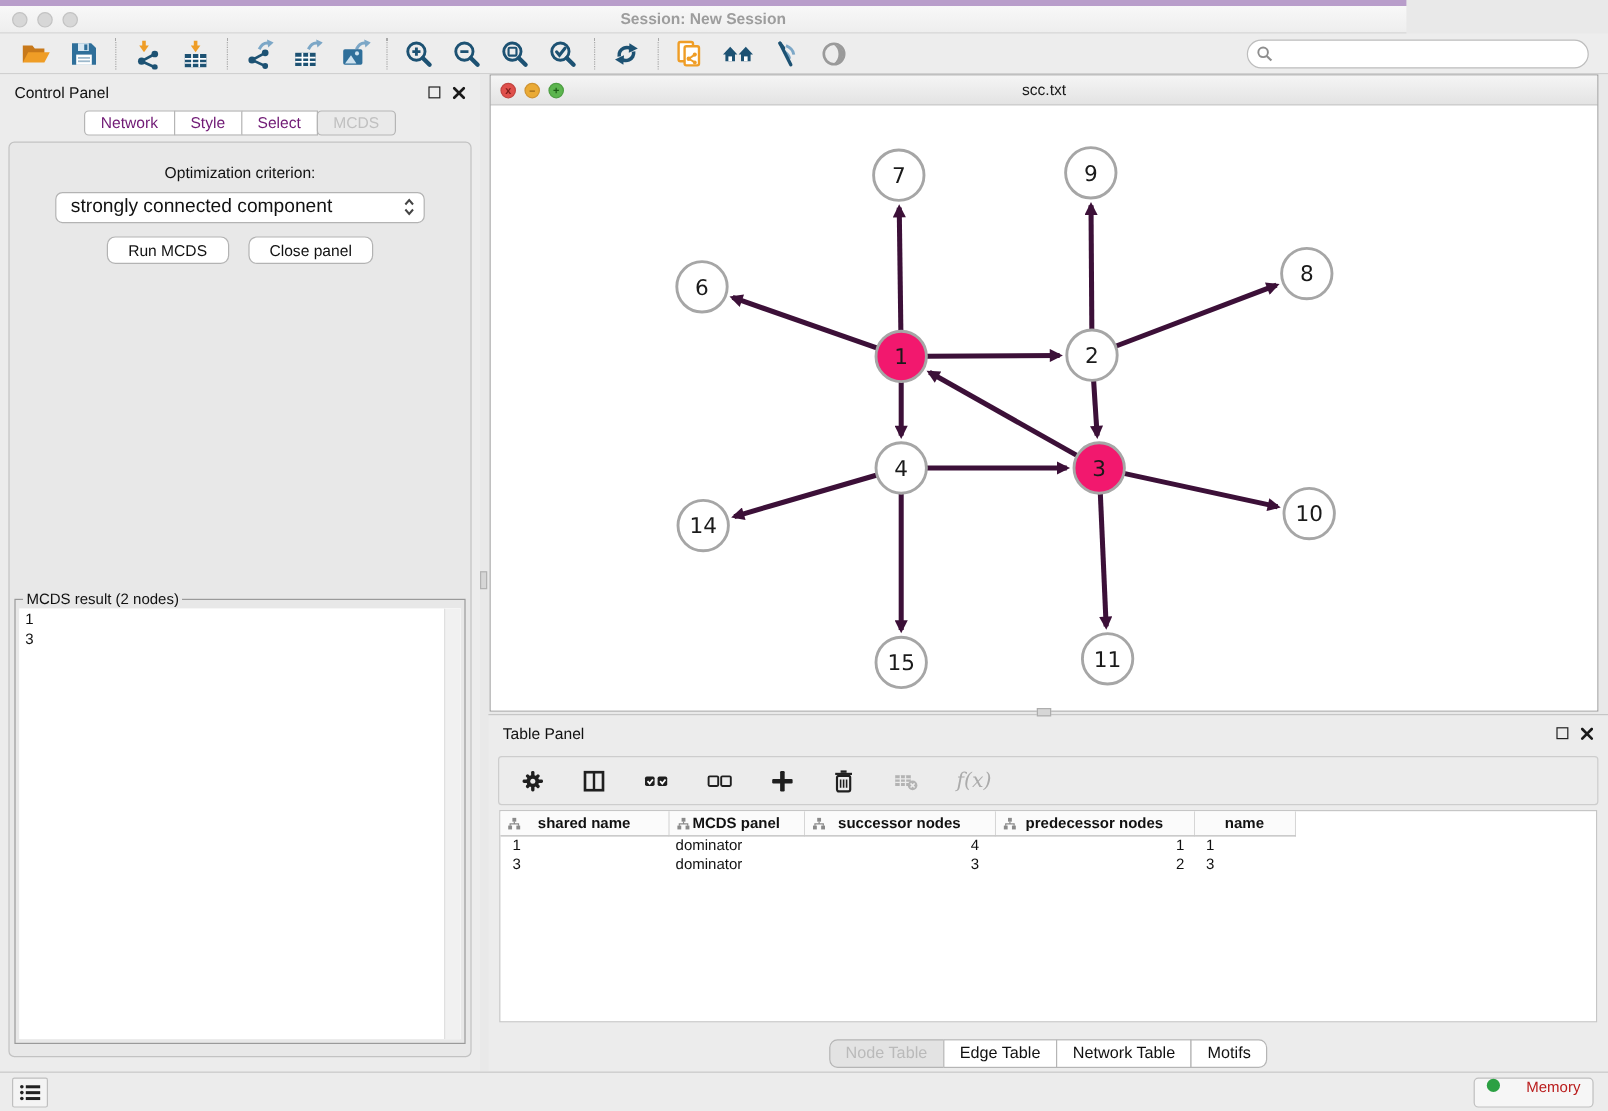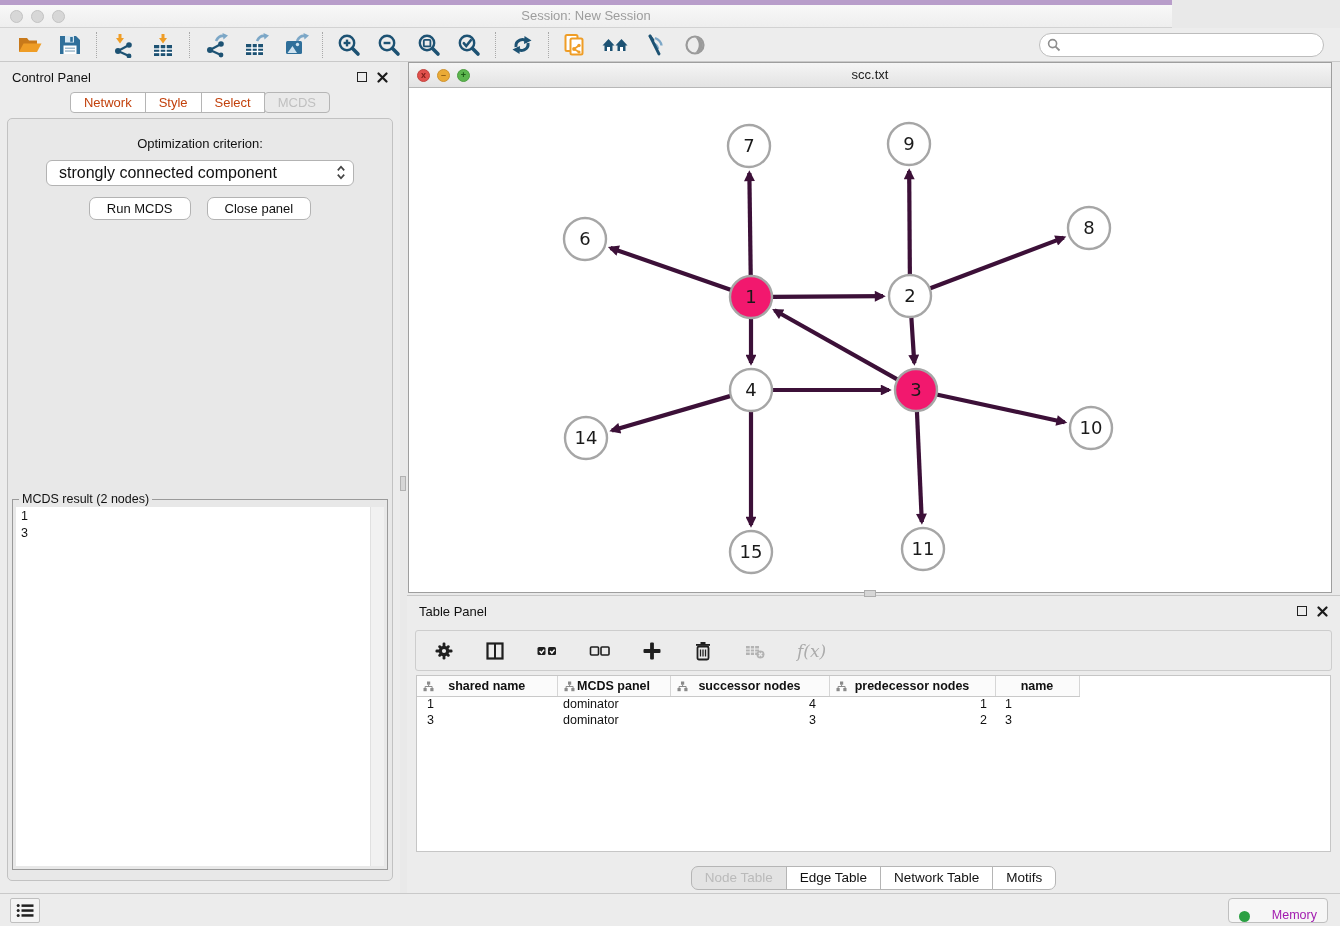--- a/index.html
+++ b/index.html
@@ -2,21 +2,21 @@
 <html><head>
 <meta charset="utf-8">
 <style>
   * { box-sizing: border-box; margin: 0; padding: 0; }
   html,body { width:1340px; height:926px; }
   body { font-family:"Liberation Sans", sans-serif; background:#e9e9e9; position:relative; overflow:hidden; }
 
   
   .titlebar { position:absolute; left:0; top:0; width:1172px; height:28px;
     border-top:5px solid #b89dca; background:linear-gradient(#f8f8f8,#eeeeee);
-    border-bottom:1px solid #d2d2d2; }
+    border-bottom:1px solid #d2d2d2;font-weight:bold; }
   .traffic-inactive { position:absolute; left:10px; top:5px; display:flex; gap:8px; }
   .traffic-inactive span { width:13px; height:13px; border-radius:50%; background:#d7d7d7; border:1px solid #c3c3c3; display:block; }
   .app-title { position:absolute; left:0; right:0; top:3px; text-align:center; font-size:13px; color:#9d9d9d; }
 
   
   .toolbar { position:absolute; left:0; top:28px; width:1340px; height:34px; background:#ededed;
     border-bottom:1px solid #c9c9c9; display:flex; align-items:center; padding:0 10px; }
   .tbtn { width:40px; height:30px; display:flex; align-items:center; justify-content:center;
     background:transparent; border:none; cursor:default; flex:0 0 auto; }
   .tsep { width:1px; height:26px; border-left:1px dotted #a9a9a9; margin:0 6px; flex:0 0 auto; }
@@ -30,21 +30,21 @@
   .main { position:absolute; left:0; top:62px; right:0; bottom:33px; background:#e9e9e9; }
 
   
   .control-panel { position:absolute; left:0; top:0; width:400px; height:100%; background:#ececec; }
   .panel-header { height:30px; display:flex; align-items:center; padding:0 12px; }
   .panel-header .ph-title { font-size:13px; color:#111; }
   .ph-icons { margin-left:auto; display:flex; gap:10px; align-items:center; }
   .ph-float { width:10px; height:10px; border:1.6px solid #222; display:block; }
   .cp-tabs { display:flex; justify-content:center; height:21px; position:relative; z-index:2; }
   .cp-tab { background:#fff; border:1px solid #b5b5b5; margin-left:-1px; padding:2px 13px;
-    font-size:13px; color:#c2410c; line-height:15px; }
+    font-size:13px; color:#701a75; line-height:15px; }
   .cp-tab.first { border-radius:4px 0 0 4px; margin-left:0; }
   .cp-tab.active { background:#eaeaea; color:#c0c0c0; border-radius:4px; }
   .cp-content { position:absolute; left:7px; right:7px; top:56px; bottom:12px;
     background:#e8e8e8; border:1px solid #c2c2c2; border-radius:5px; }
   .opt-label { text-align:center; margin-top:17px; font-size:13px; color:#111; }
   .criterion-select { position:relative; width:308px; height:26px; margin:9px auto 0 auto;
     background:#fff; border:1px solid #b3b3b3; border-radius:6px; font-size:16px;
     display:flex; align-items:center; padding:0 24px 0 12px; color:#111; }
   .criterion-select svg { position:absolute; right:7px; top:4px; }
   .btn-row { display:flex; justify-content:center; gap:16px; margin-top:11px; }
@@ -103,22 +103,22 @@
   .tp-tab.first { border-radius:7px 0 0 7px; margin-left:0; }
   .tp-tab.last { border-radius:0 7px 7px 0; }
   .tp-tab.active { background:#e3e3e3; color:#bababa; }
 
   
   .statusbar { position:absolute; left:0; bottom:0; width:1340px; height:33px;
     background:#ececec; border-top:1px solid #c9c9c9; }
   .menu-btn { position:absolute; left:10px; top:4px; width:30px; height:25px; background:#f4f4f4;
     border:1px solid #bfbfbf; border-radius:2px; display:flex; align-items:center; justify-content:center; }
   .memory-btn { position:absolute; right:12px; top:4px; height:25px; background:#f6f6f6;
-    border:1px solid #bfbfbf; border-radius:4px; display:flex; align-items:flex-end; gap:22px;
-    padding:0 10px; font-size:12.5px; color:#a21caf; }
+    border:1px solid #bfbfbf; border-radius:4px; display:flex; align-items:flex-start; gap:22px;
+    padding:0 10px; font-size:12.5px; color:#b91c1c; }
   .mem-dot { width:11px; height:11px; border-radius:50%; background:#2ba043; display:block; }
 </style>
 </head>
 <body>
 
 <div class="titlebar">
   <div class="traffic-inactive">
       <span></span>
       <span></span>
       <span></span>

